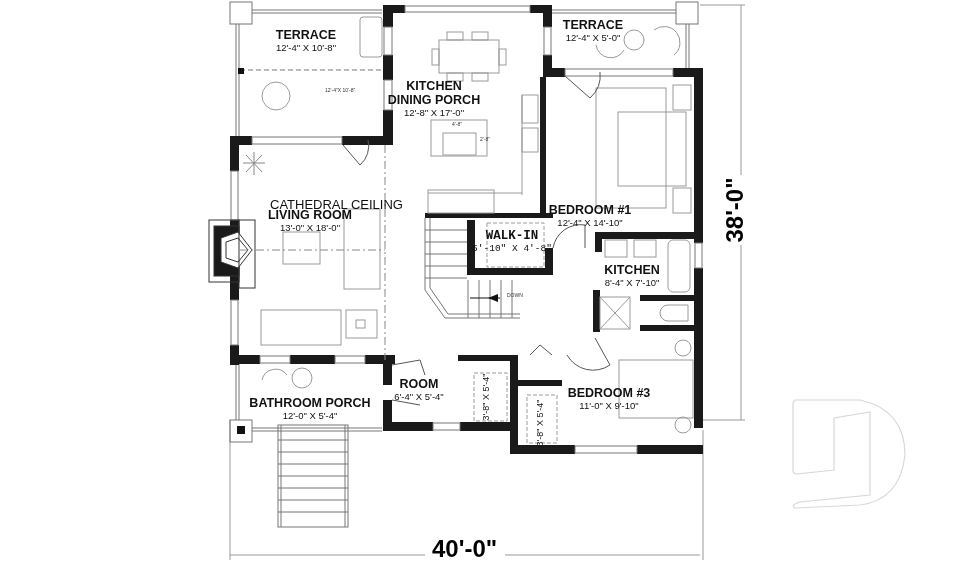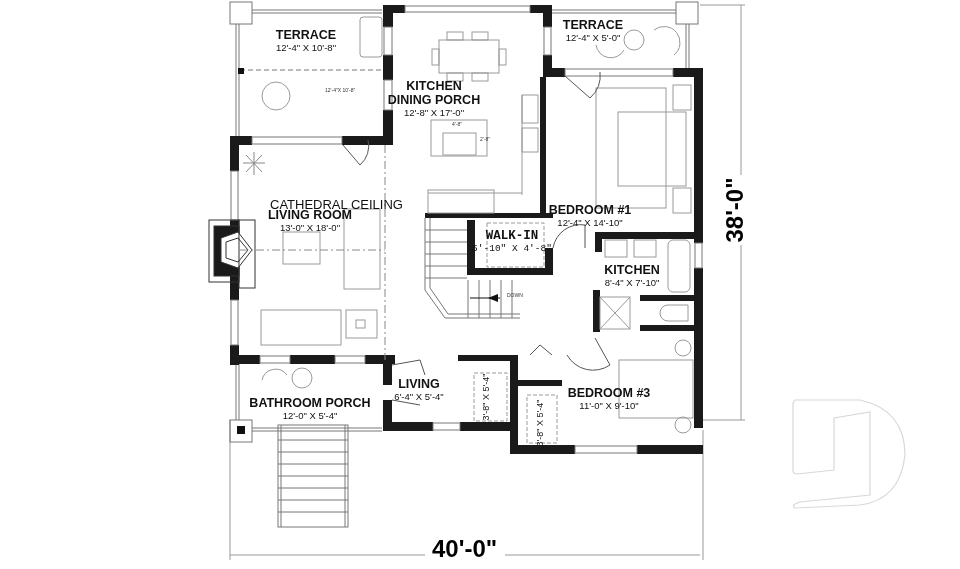--- a/index.html
+++ b/index.html
@@ -276,21 +276,21 @@
 </div>
 
 <div class="tiny" style="left:507px;top:292px;">DOWN</div>
 
 <div class="lbl" style="left:310px;top:396px;">
   <span class="name">BATHROOM PORCH</span>
   <span class="dim">12'-0" X 5'-4"</span>
 </div>
 
 <div class="lbl" style="left:419px;top:377px;">
-  <span class="name">LIVING</span>
+  <span class="name">ROOM</span>
   <span class="dim">6'-4" X 5'-4"</span>
 </div>
 
 <div class="vert" style="left:463px;top:392px;">3'-8" X 5'-4"</div>
 <div class="vert" style="left:517px;top:418px;">3'-8" X 5'-4"</div>
 
 <div class="lbl" style="left:609px;top:386px;">
   <span class="name">BEDROOM #3</span>
   <span class="dim">11'-0" X 9'-10"</span>
 </div>

